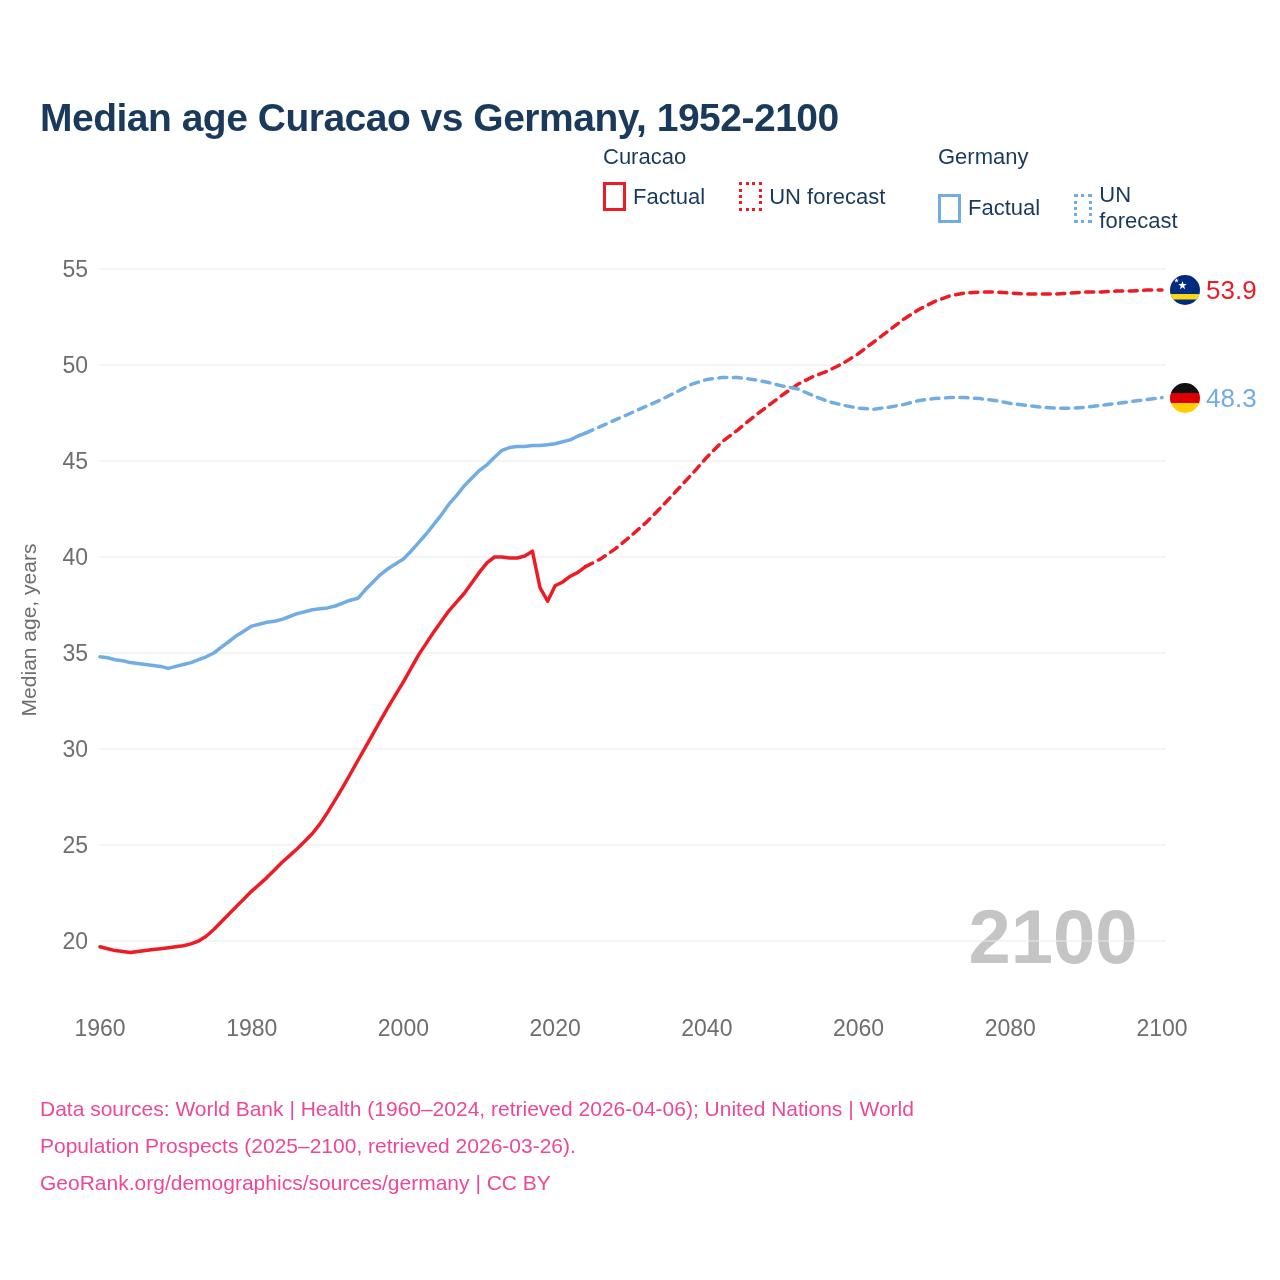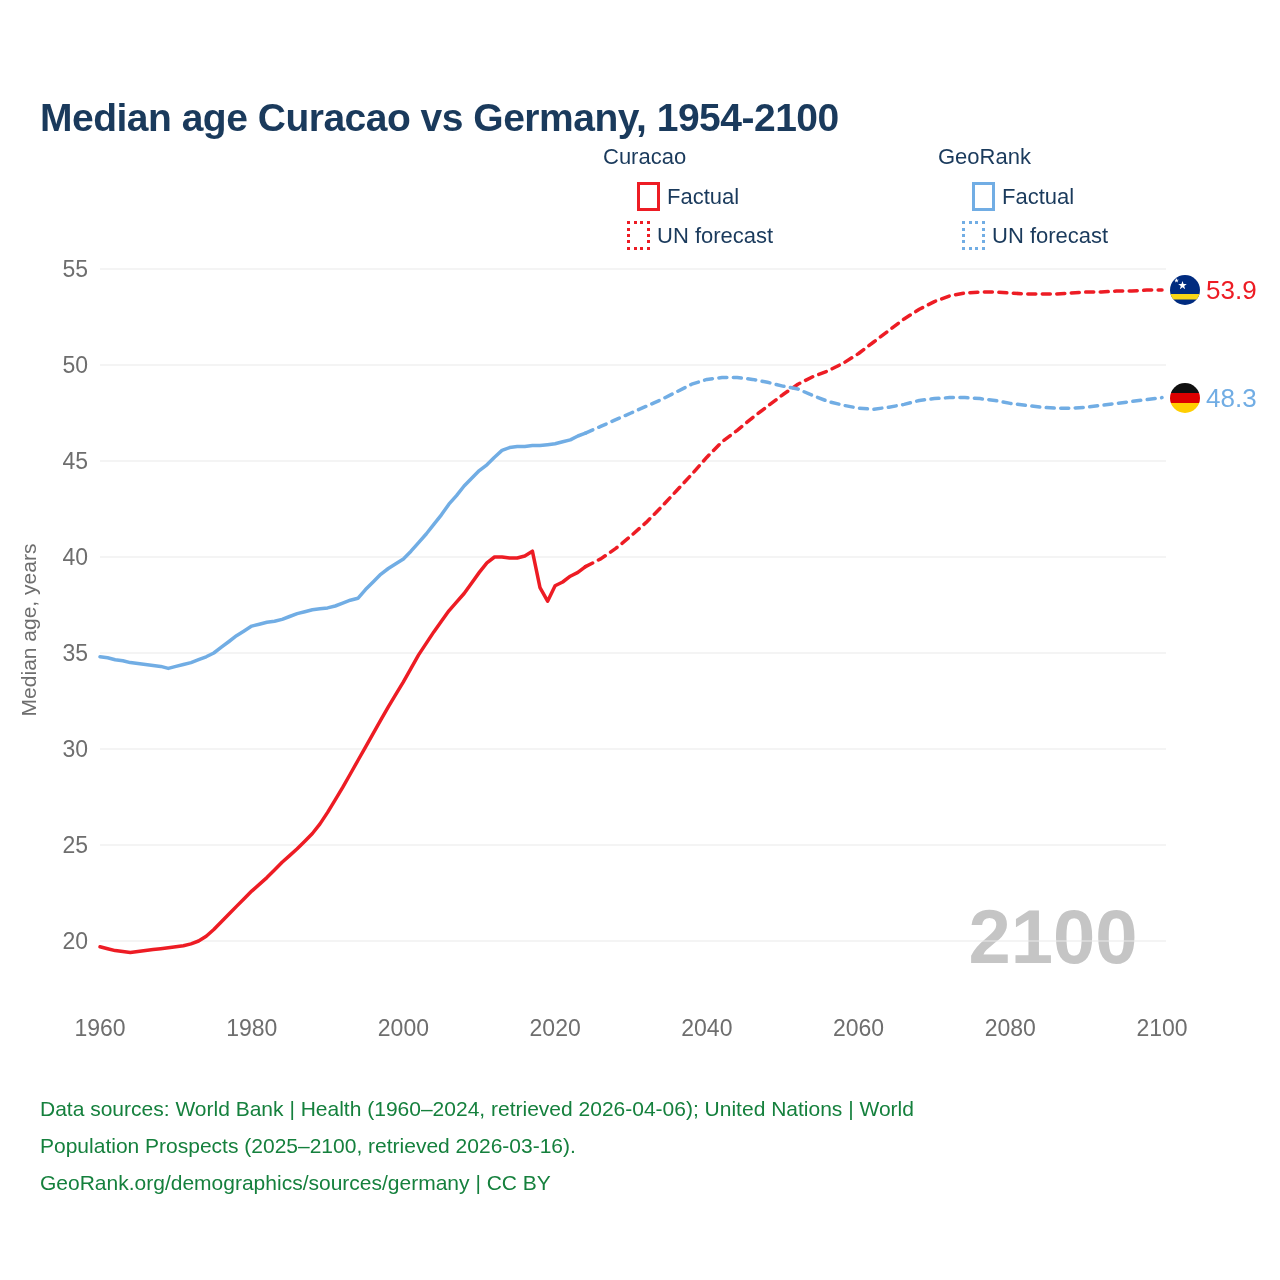--- a/index.html
+++ b/index.html
@@ -4,31 +4,31 @@
 <style>
   html,body{margin:0;padding:0;background:#ffffff;}
   body{font-family:"Liberation Sans","DejaVu Sans",sans-serif;}
   .stage{position:relative;width:1280px;height:1280px;background:#ffffff;overflow:hidden;}
   .title{position:absolute;left:40px;top:70px;font-size:39px;font-weight:700;color:#1a3a5c;letter-spacing:-0.5px;}
   .legend{position:absolute;top:144px;left:0;width:1172px;height:80px;}
   .legend-group{position:absolute;top:0;}
   .legend-group.g0{left:603px;}
   .legend-group.g1{left:938px;}
   .legend-heading{font-size:22px;color:#1a3a5c;margin-bottom:12px;}
-  .legend-row{display:flex;align-items:center;gap:10px;flex-direction:column;}
+  .legend-row{display:flex;align-items:center;gap:10px;}
   .legend-item{display:flex;align-items:center;gap:7px;}
   .legend-item + .legend-item{margin-left:24px;justify-content:space-between;}
   .swatch{width:17px;height:23px;background:#ffffff;display:inline-block;box-sizing:content-box;}
   .sw-red-solid{border:3px solid #ed1c24;}
   .sw-red-dot{border:3px dotted #ed1c24;}
   .sw-blue-solid{border:3px solid #71ade4;}
   .sw-blue-dot{border:3px dotted #71ade4;}
   .legend-label{font-size:22px;color:#1a3a5c;}
   svg.chart{position:absolute;left:0;top:0;}
-  .footer{position:absolute;left:40px;top:1090px;width:1160px;font-size:21px;line-height:37px;color:#15803d;}
+  .footer{position:absolute;left:40px;top:1090px;width:1160px;font-size:21px;line-height:37px;color:#ec4899;}
   .grid-line{stroke:#e9e9e9;stroke-width:1;}
   .tick-text{fill:#6e6e6e;font-size:23px;font-family:"Liberation Sans","DejaVu Sans",sans-serif;}
   .series{fill:none;stroke-width:3.5;stroke-linecap:round;stroke-linejoin:round;}
   .dashed{stroke-dasharray:8 6.5;}
   .wm{fill:#c5c5c5;font-size:76px;font-weight:700;font-family:"Liberation Sans","DejaVu Sans",sans-serif;}
   .ylab{fill:#6e6e6e;font-size:21px;font-family:"Liberation Sans","DejaVu Sans",sans-serif;}
   .endlab{font-size:26px;font-family:"Liberation Sans","DejaVu Sans",sans-serif;}
 </style>
 </head>
 <body>
@@ -96,50 +96,50 @@
     <g transform="translate(1170,383)">
       <g clip-path="url(#clipDe)">
         <rect x="0" y="0" width="30" height="10" fill="#101010"></rect>
         <rect x="0" y="10" width="30" height="10" fill="#dd0000"></rect>
         <rect x="0" y="20" width="30" height="10" fill="#ffce00"></rect>
       </g>
     </g>
     <text class="endlab" x="1206" y="407" fill="#71ade4">48.3</text>
   </svg>
 
-  <h1 class="title">Median age Curacao vs Germany, 1954-2100</h1>
+  <h1 class="title">Median age Curacao vs Germany, 1952-2100</h1>
 
   <div class="legend">
     <div class="legend-group g0">
       <div class="legend-heading">Curacao</div>
       <div class="legend-row">
         <span class="legend-item">
           <span class="swatch sw-red-solid"></span>
           <span class="legend-label">Factual</span>
         </span>
         <span class="legend-item">
           <span class="swatch sw-red-dot"></span>
           <span class="legend-label">UN forecast</span>
         </span>
       </div>
     </div>
     <div class="legend-group g1">
-      <div class="legend-heading">GeoRank</div>
+      <div class="legend-heading">Germany</div>
       <div class="legend-row">
         <span class="legend-item">
           <span class="swatch sw-blue-solid"></span>
           <span class="legend-label">Factual</span>
         </span>
         <span class="legend-item">
           <span class="swatch sw-blue-dot"></span>
           <span class="legend-label">UN forecast</span>
         </span>
       </div>
     </div>
   </div>
 
   <div class="footer">
     <div>Data sources: World Bank | Health (1960–2024, retrieved 2026-04-06); United Nations | World</div>
-    <div>Population Prospects (2025–2100, retrieved 2026-03-16).</div>
+    <div>Population Prospects (2025–2100, retrieved 2026-03-26).</div>
     <div>GeoRank.org/demographics/sources/germany | CC BY</div>
   </div>
 
 </div>
 
 </body></html>

